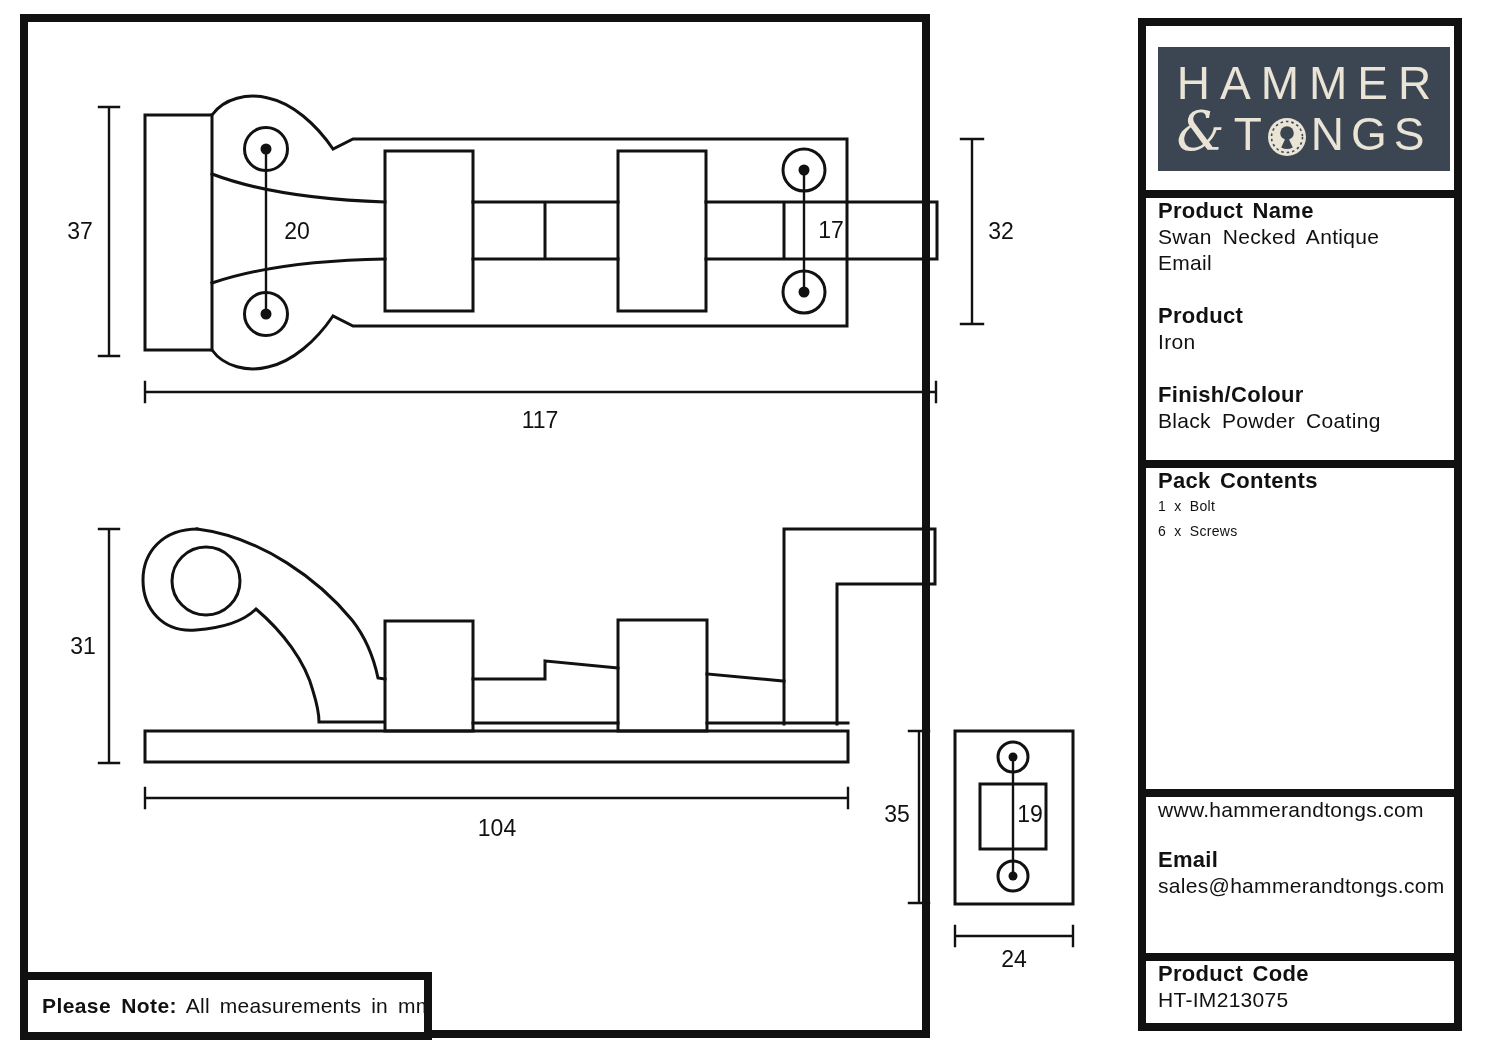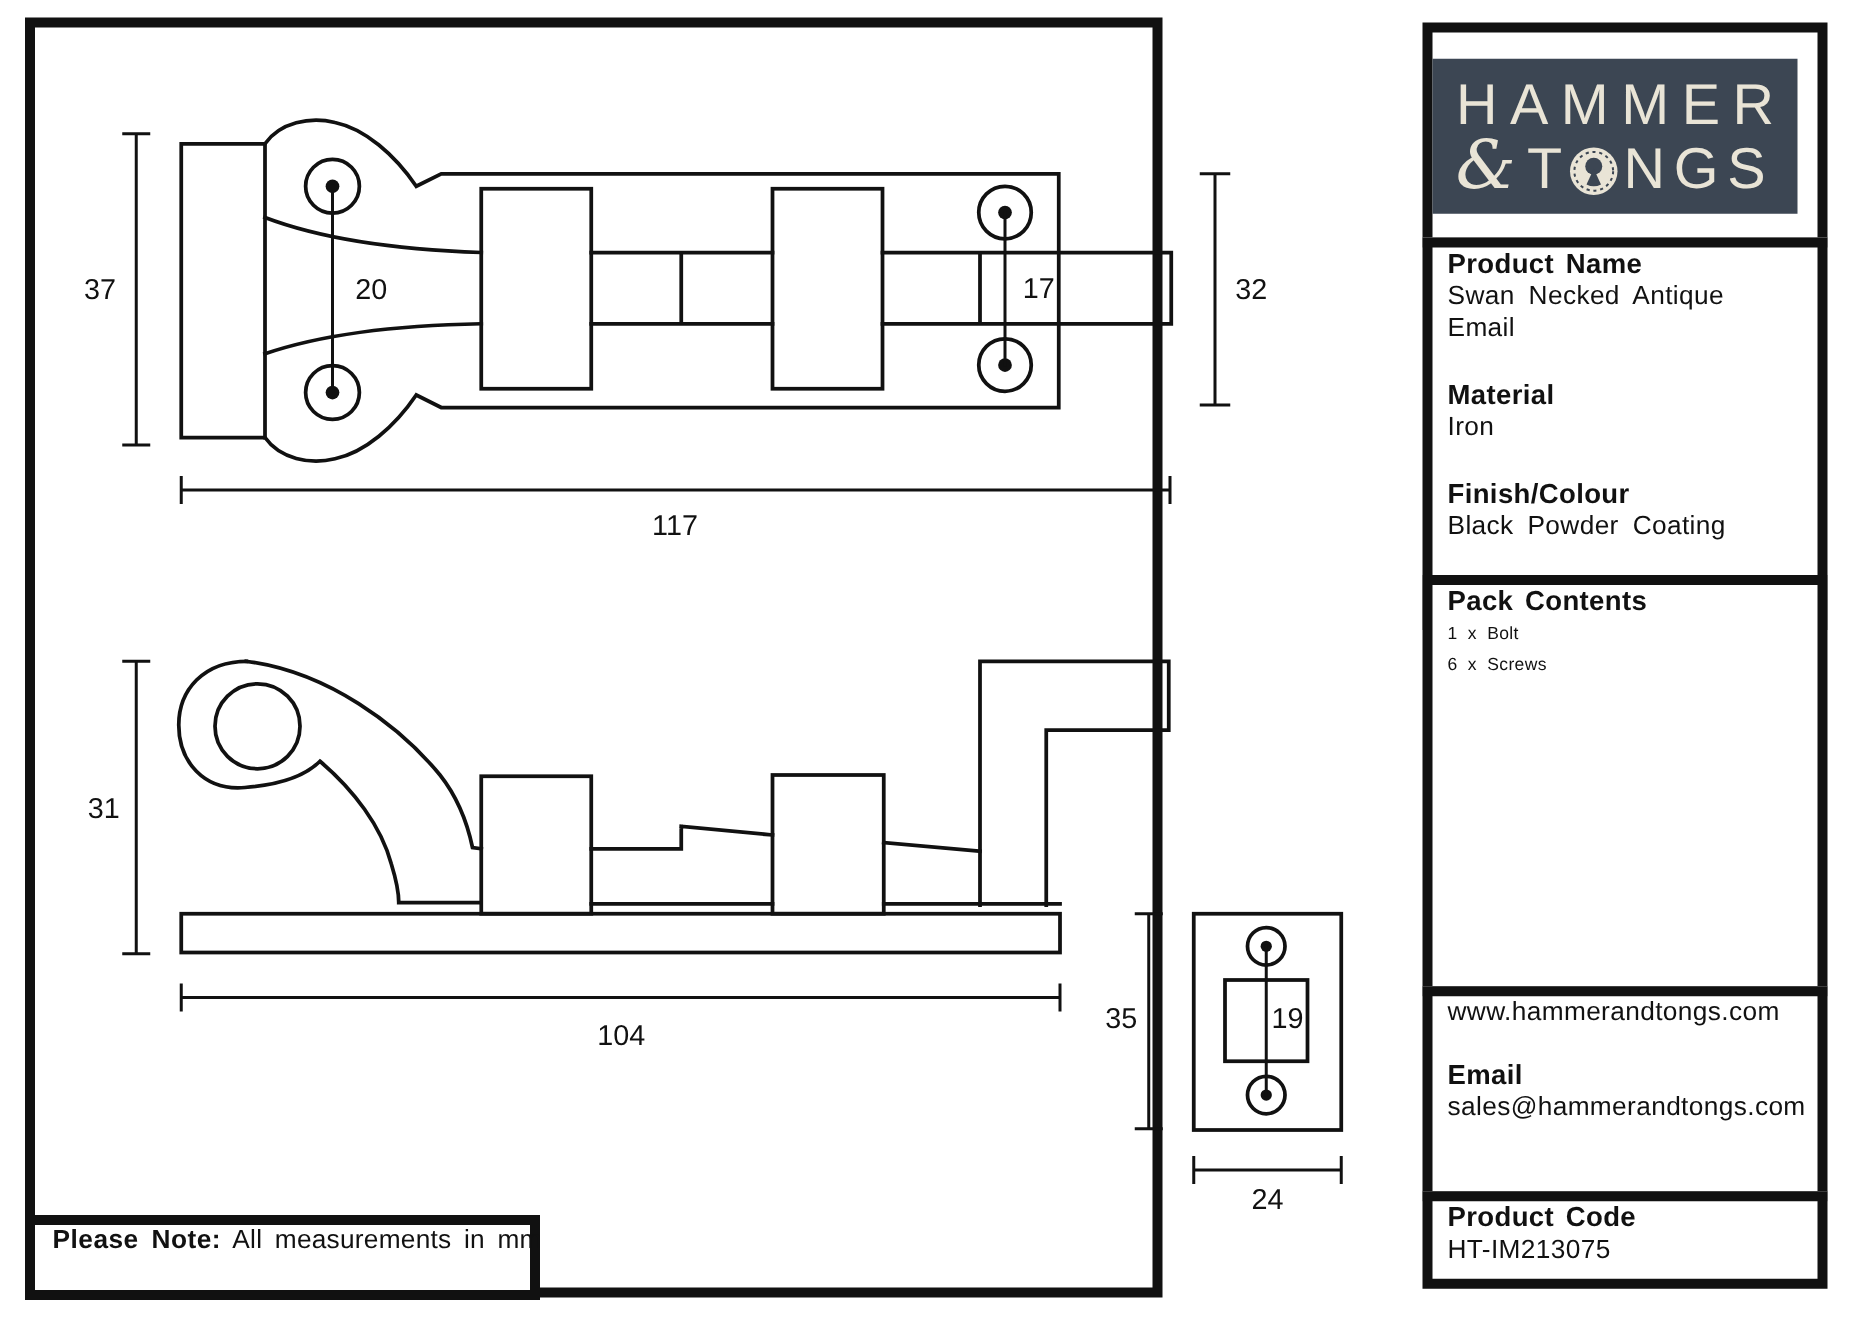--- a/index.html
+++ b/index.html
@@ -7,40 +7,40 @@
     width:1500px;height:1061px;position:relative;background:#ffffff;
     font-family:"Liberation Sans", sans-serif;color:#111;overflow:hidden;
   }
   .frame{position:absolute;border:8px solid #111;background:#fff;box-sizing:border-box;}
   
   .drawing-frame{left:20px;top:14px;width:910px;height:1024px;}
   .drawing-frame svg{position:absolute;left:-8px;top:-8px;}
   
   .note-box{
     left:20px;top:972px;width:412px;height:68px;z-index:3;
-    display:flex;align-items:flex-start;padding-left:14px;
+    display:flex;align-items:center;padding-left:14px;
     font-size:21px;letter-spacing:0.2px;word-spacing:4px;white-space:nowrap;
   }
   .note-box .note-label{font-weight:bold;margin-right:9px;letter-spacing:0.4px;}
   
   .panel-box{left:1138px;width:324px;}
   .box-logo{top:18px;height:180px;}
   .box-details{top:190px;height:314px;}
   .box-pack{top:460px;height:337px;}
   .box-contact{top:789px;height:172px;}
   .box-code{top:953px;height:78px;}
   .panel-box .inner{padding:0 10px 0 12px;}
   .panel-box h3{margin:0;font-size:22px;line-height:26px;font-weight:bold;letter-spacing:0.3px;word-spacing:3px;}
   .panel-box p{margin:0;font-size:21px;line-height:26px;letter-spacing:0.3px;word-spacing:5px;}
   .panel-box ul{margin:0;padding:0;list-style:none;font-size:14px;line-height:25px;letter-spacing:0.3px;word-spacing:4px;}
   .pad16{padding-top:16px;} .pad15{padding-top:15px;} .pad14{padding-top:14px;} .pad13{padding-top:13px;}
   .gap27{height:27px;} .gap24{height:24px;}
   
   .logo{
-    position:absolute;left:0;top:21px;width:292px;height:124px;background:#3c4653;
+    position:absolute;left:12px;top:21px;width:292px;height:124px;background:#3c4653;
     display:flex;flex-direction:column;align-items:center;justify-content:center;
     color:#e9e4d6;
   }
   .logo-line1{
     font-size:46px;line-height:50px;letter-spacing:10px;text-indent:10px;font-weight:400;
   }
   .logo-line2{
     font-size:46px;line-height:52px;letter-spacing:7px;font-weight:400;
     display:flex;align-items:center;
   }
@@ -182,21 +182,21 @@
       <span>NGS</span>
     </div>
   </div>
 </div>
 
 <div class="frame panel-box box-details">
   <div class="inner pad16">
     <h3>Product Name</h3>
     <p>Swan Necked Antique Email</p>
     <div class="gap27"></div>
-    <h3>Material</h3>
+    <h3>Product</h3>
     <p>Iron</p>
     <div class="gap27"></div>
     <h3>Finish/Colour</h3>
     <p>Black Powder Coating</p>
   </div>
 </div>
 
 <div class="frame panel-box box-pack">
   <div class="inner pad15">
     <h3>Pack Contents</h3>

